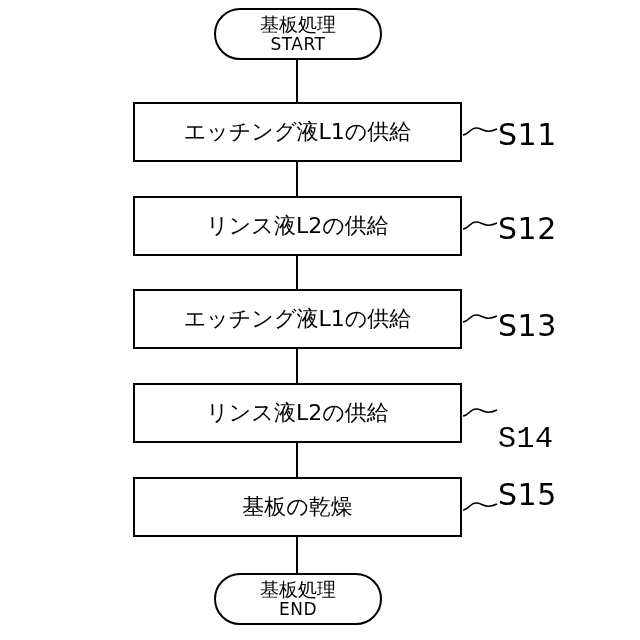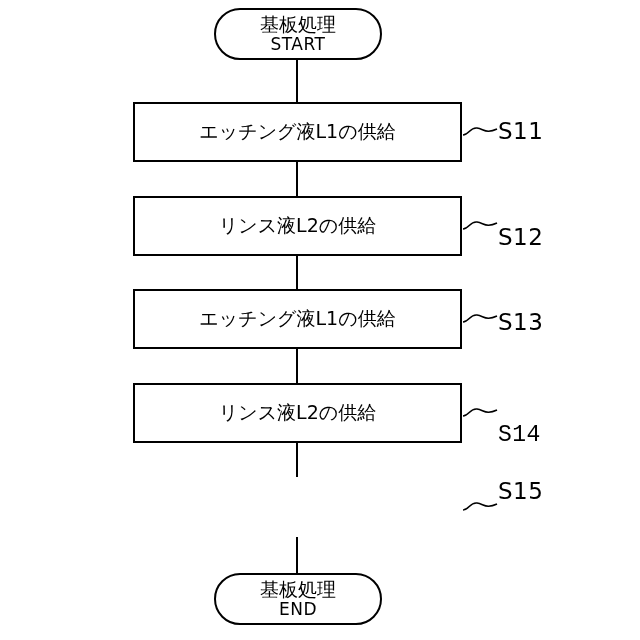--- a/index.html
+++ b/index.html
@@ -50,21 +50,21 @@
     width: 329px;
     height: 60px;
     box-sizing: border-box;
     border: 2px solid #000000;
     background: #ffffff;
     display: flex;
     align-items: center;
     justify-content: center;
   }
   .process-box .box-label {
-    font-size: 19px;
+    font-size: 22px;
     white-space: nowrap;
   }
 
   
   .connector {
     position: absolute;
     left: 284px;
     width: 2px;
     background: #000000;
   }
@@ -74,21 +74,21 @@
     position: absolute;
     left: 450px;
     width: 36px;
     height: 22px;
     overflow: visible;
   }
   .leader svg { display: block; }
   .step-code {
     position: absolute;
     left: 486px;
-    font-size: 23px;
+    font-size: 30px;
     letter-spacing: 0.5px;
     line-height: 1;
     white-space: nowrap;
   }
 </style>
 </head>
 <body>
 
 <div id="flow-canvas">
 
@@ -112,21 +112,21 @@
   <div class="connector" style="top:162px; height:34px;"></div>
 
   <div class="process-box" style="top:196px;">
     <span class="box-label">リンス液L2の供給</span>
   </div>
   <div class="leader" style="top:215px;">
     <svg width="36" height="22" viewBox="0 0 36 22">
       <path d="M1,14 C7,14 8,6 15,7 C22,8 24,13 35,8" fill="none" stroke="#000000" stroke-width="1.6"></path>
     </svg>
   </div>
-  <div class="step-code" style="top:226px;">S12</div>
+  <div class="step-code" style="top:214px;">S12</div>
 
   <div class="connector" style="top:256px; height:33px;"></div>
 
   <div class="process-box" style="top:289px;">
     <span class="box-label">エッチング液L1の供給</span>
   </div>
   <div class="leader" style="top:308px;">
     <svg width="36" height="22" viewBox="0 0 36 22">
       <path d="M1,14 C7,14 8,6 15,7 C22,8 24,13 35,8" fill="none" stroke="#000000" stroke-width="1.6"></path>
     </svg>
@@ -140,20 +140,23 @@
   </div>
   <div class="leader" style="top:402px;">
     <svg width="36" height="22" viewBox="0 0 36 22">
       <path d="M1,14 C7,14 8,6 15,7 C22,8 24,13 35,8" fill="none" stroke="#000000" stroke-width="1.6"></path>
     </svg>
   </div>
   <div class="step-code" style="top:424px;font-family:Liberation Mono, monospace;">S14</div>
 
   <div class="connector" style="top:443px; height:34px;"></div>
 
+  <div class="process-box" style="top:477px;">
+    <span class="box-label">基板の乾燥</span>
+  </div>
   <div class="leader" style="top:496px;">
     <svg width="36" height="22" viewBox="0 0 36 22">
       <path d="M1,14 C7,14 8,6 15,7 C22,8 24,13 35,8" fill="none" stroke="#000000" stroke-width="1.6"></path>
     </svg>
   </div>
   <div class="step-code" style="top:480px;">S15</div>
 
   <div class="connector" style="top:537px; height:36px;"></div>
 
   <div class="terminator" id="term-end">

